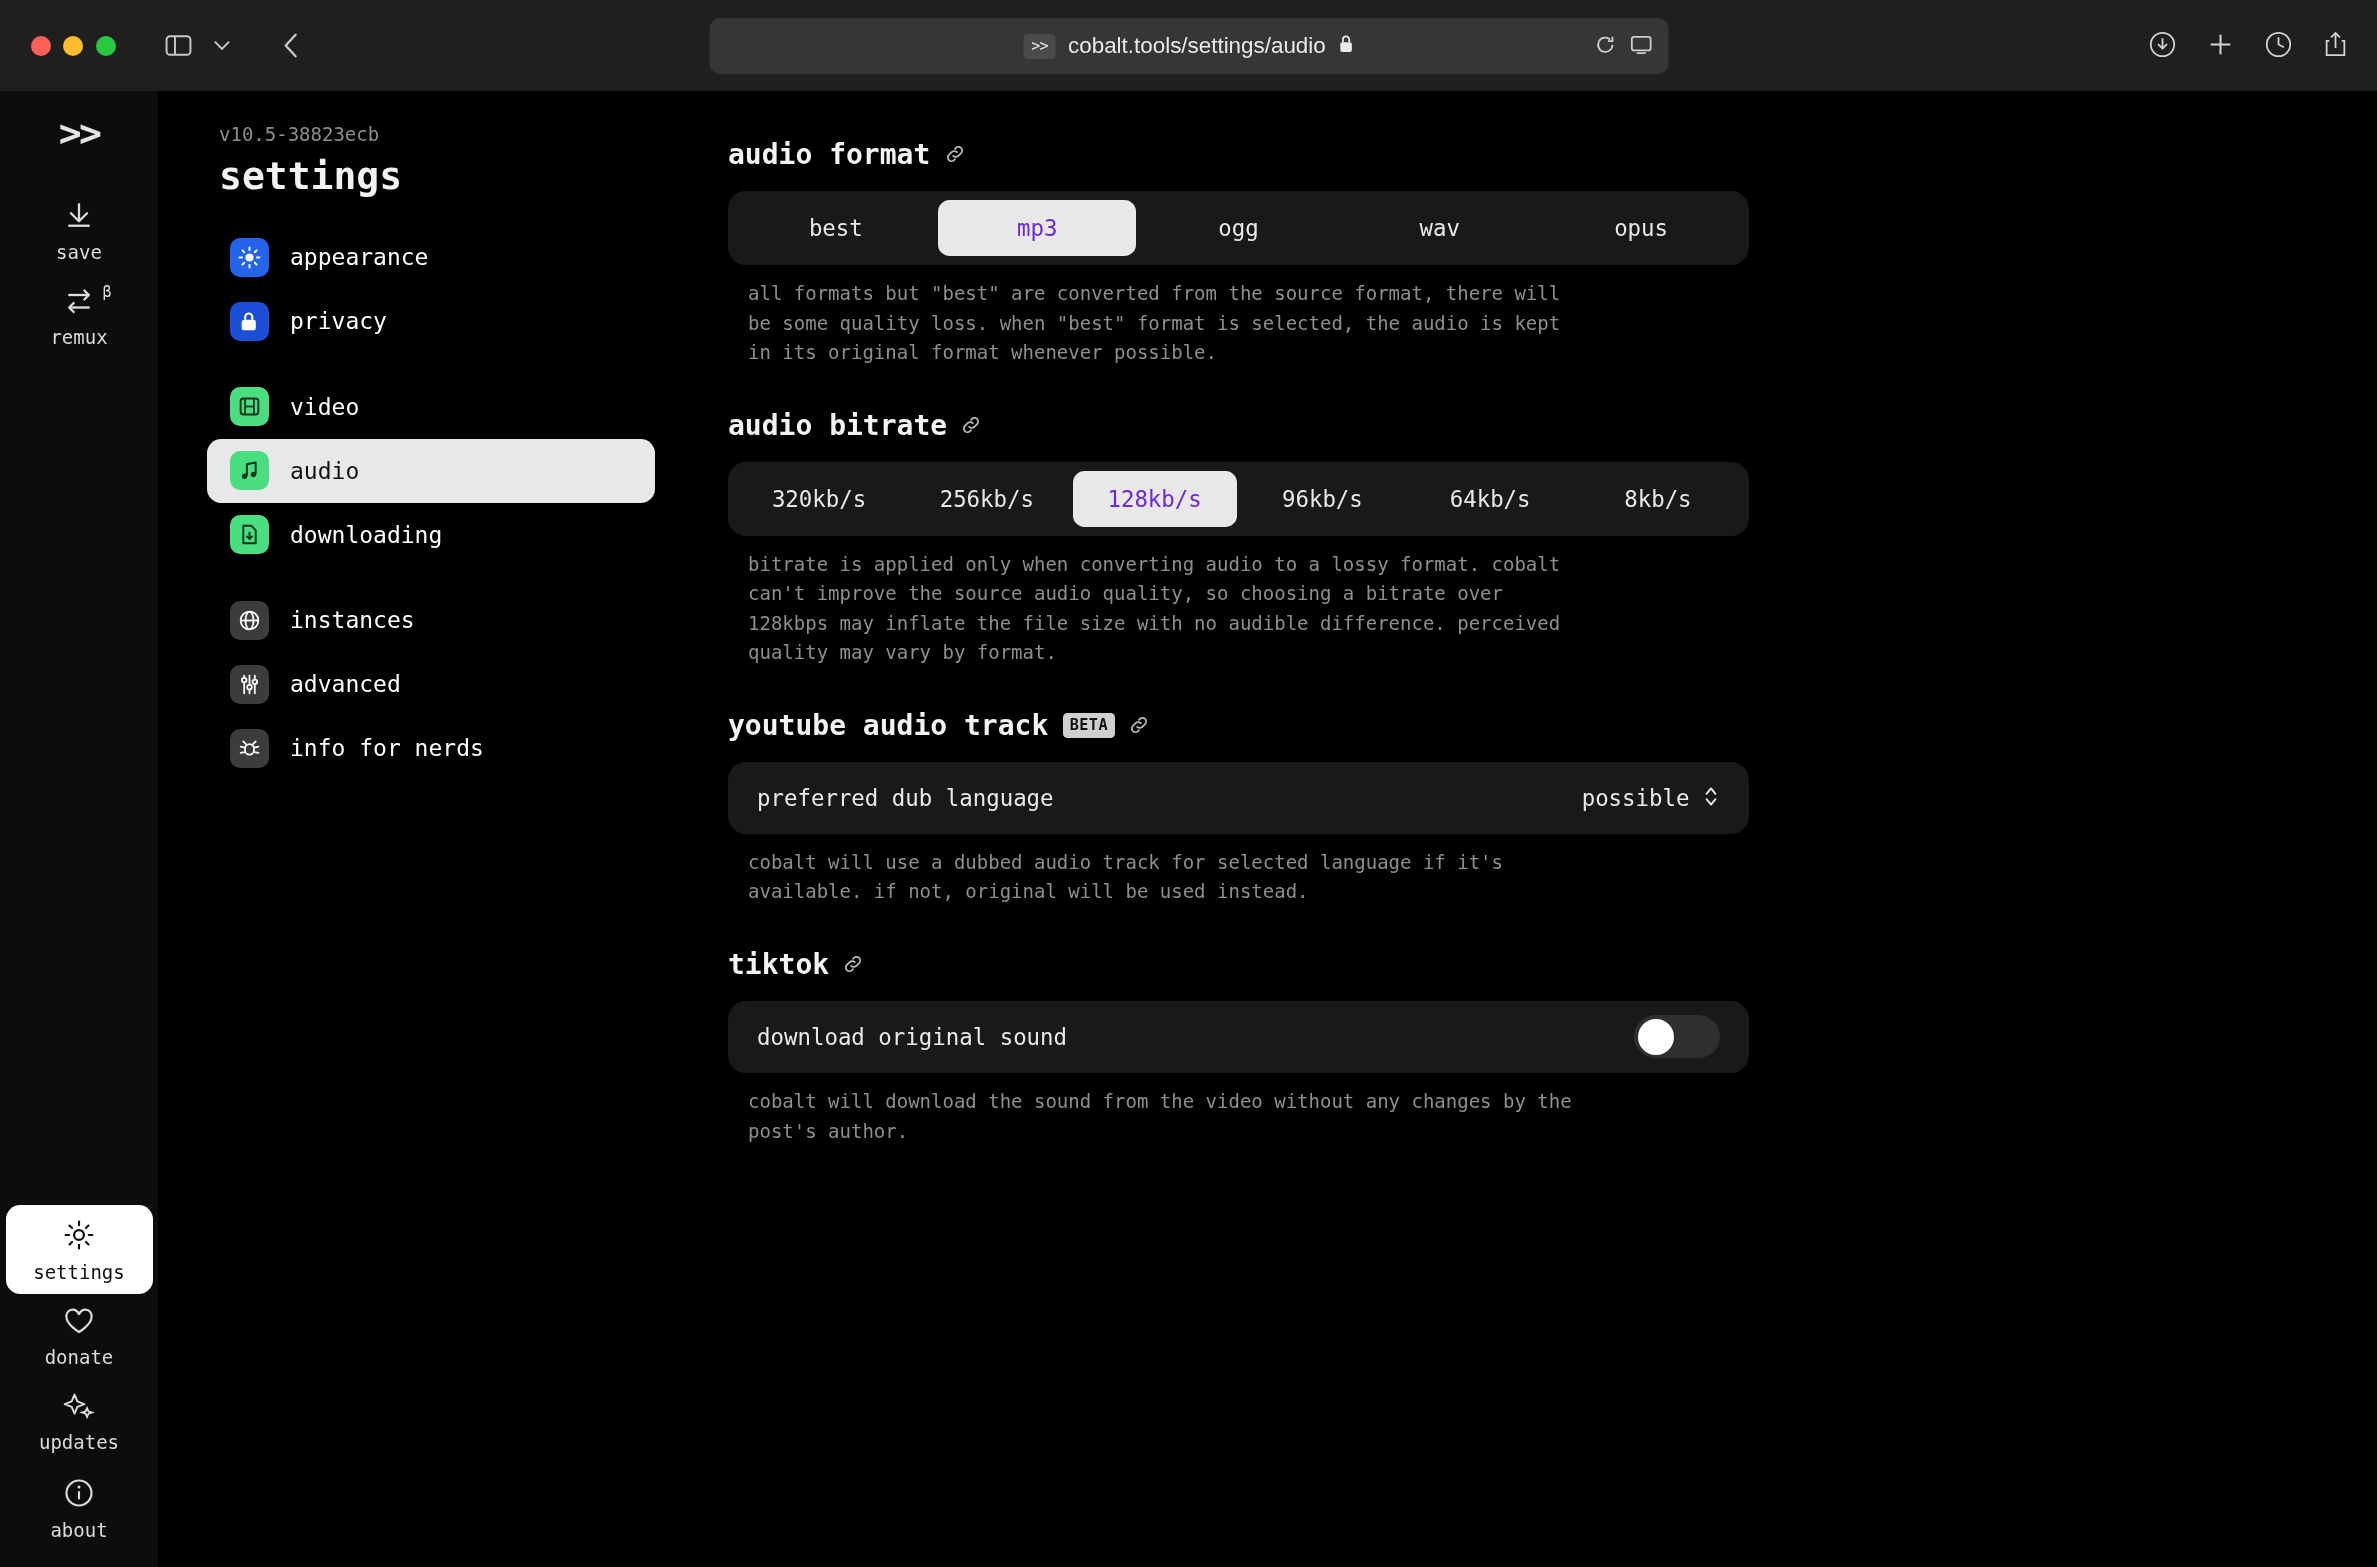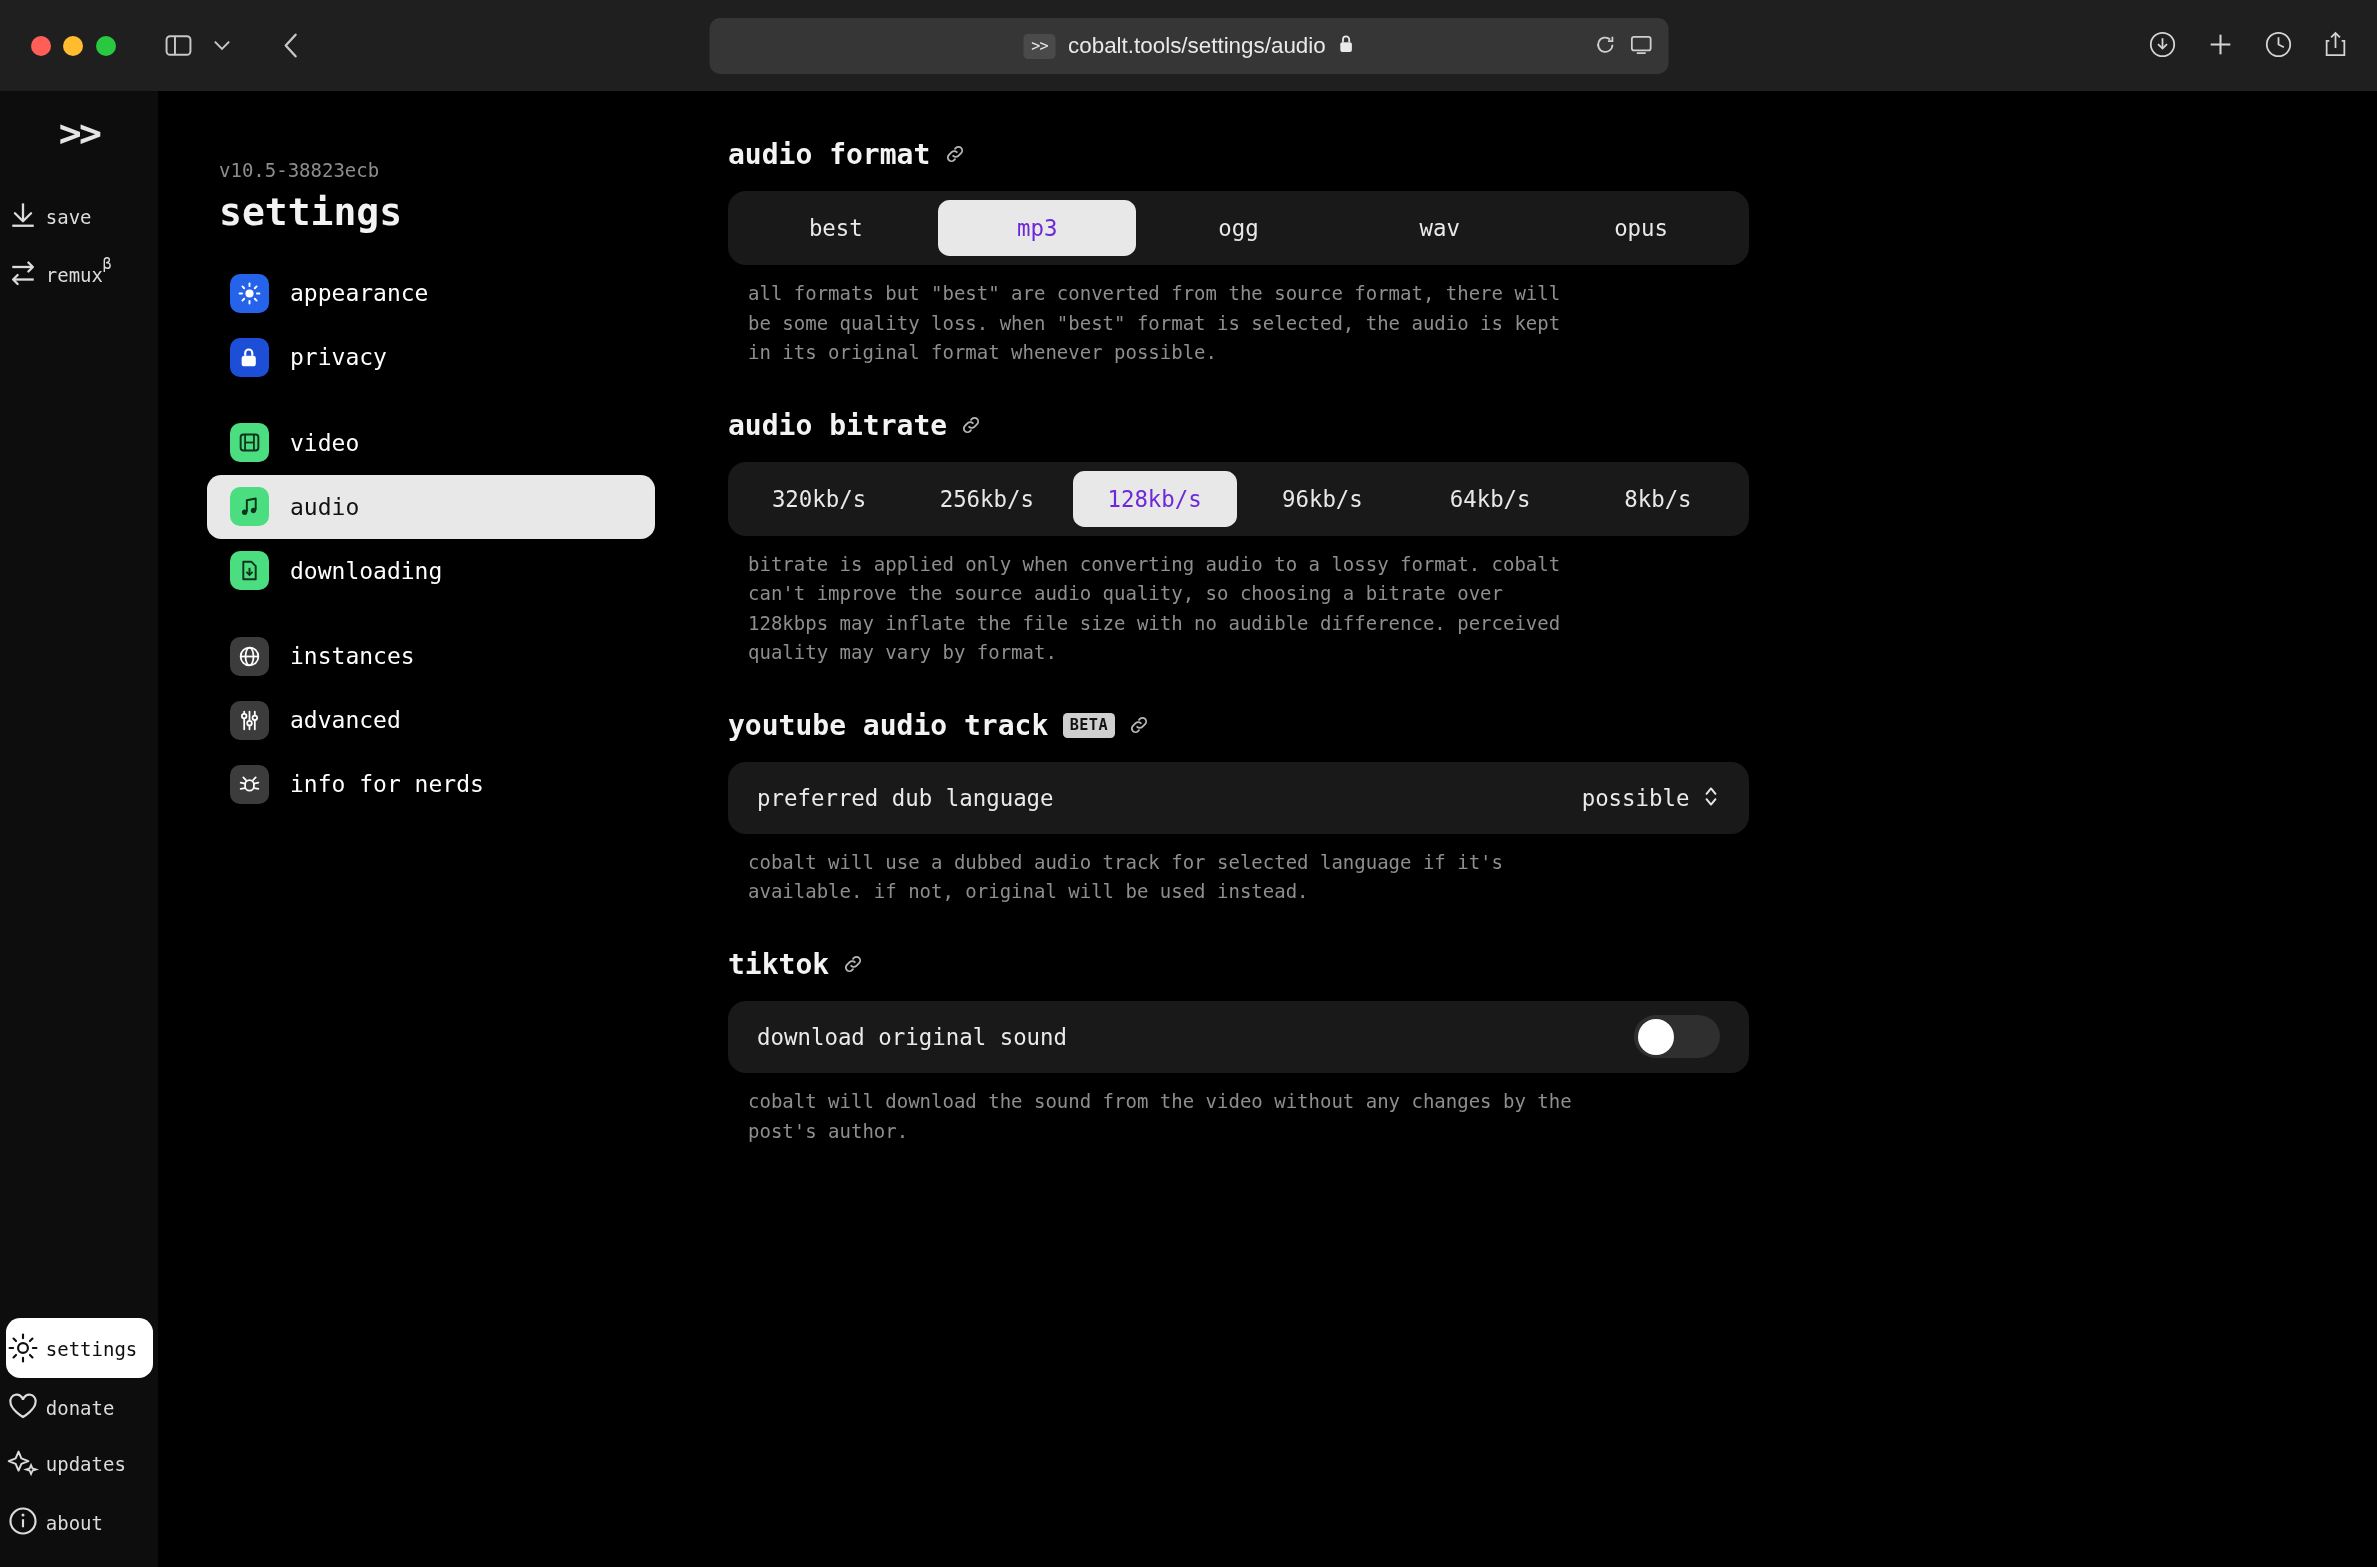--- a/index.html
+++ b/index.html
@@ -92,21 +92,21 @@
     color: #e4e4e4;
     font-size: 38px;
     letter-spacing: -2.7px;
     margin-bottom: 30.5px;
     font-family: "DejaVu Sans Mono", monospace;
     font-weight: bold;
   }
   .rail-item {
     width: 147px;
     padding: 12.5px 0 10.7px;
-    display: flex; flex-direction: row; align-items: center;
+    display: flex; flex-direction: column; align-items: center;
     gap: 6.3px;
     color: #dcdcdc;
     border-radius: 14.3px;
     position: relative;
   }
   .rail-item .lbl { font-size: 19px; font-family: "DejaVu Sans Mono", monospace; }
   .rail-item.active {
     background: #fff;
     color: #0f0f0f;
   }
@@ -115,21 +115,21 @@
     position: absolute;
     top: 9px; left: 97px;
     font-size: 15.2px;
     color: #dcdcdc;
   }
 
   
   .sidenav {
     width: 484px;
     flex: 0 0 484px;
-    padding: 68px 0 0 61px;
+    padding: 32px 0 0 61px;
   }
   .version {
     color: #8d8d8d;
     font-size: 19px;
     margin-bottom: 9px;
     font-family: "DejaVu Sans Mono", monospace;
   }
   .settings-title {
     color: #f2f2f2;
     font-size: 38px;

